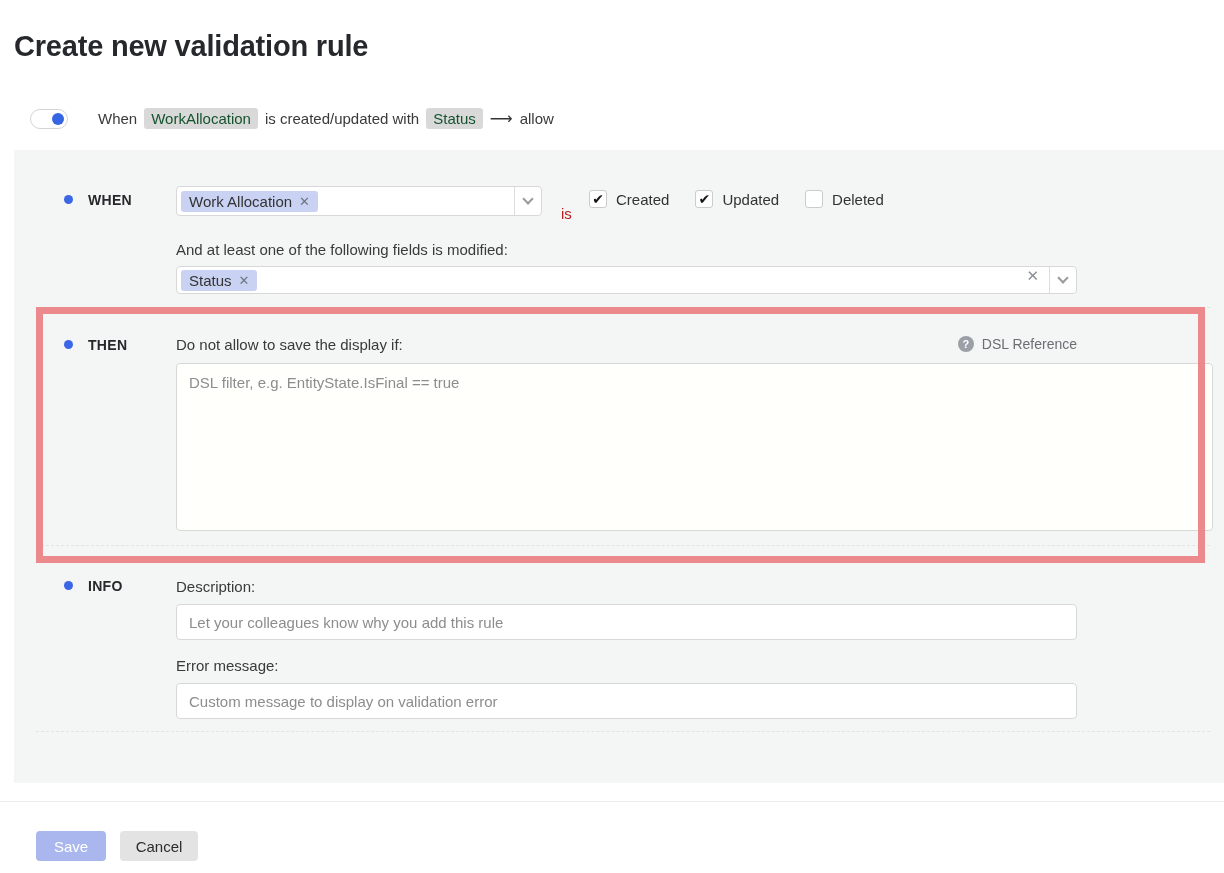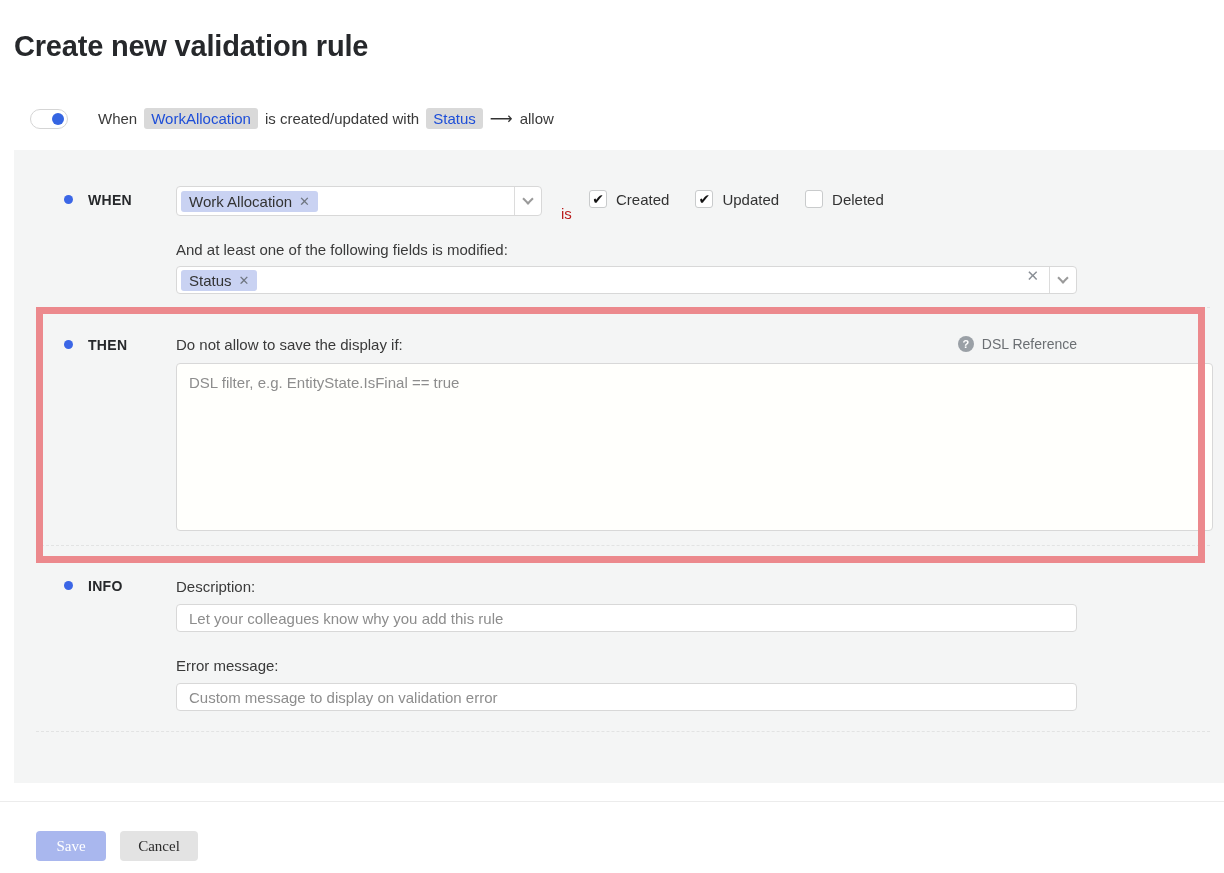--- a/index.html
+++ b/index.html
@@ -6,21 +6,21 @@
   html,body { width:1224px; height:873px; background:#fff; font-family:"Liberation Sans","DejaVu Sans",sans-serif; color:#333; }
   .stage { position:relative; width:1224px; height:873px; overflow:hidden; background:#fff; }
 
   .page-title { position:absolute; left:14px; top:30px; font-size:29px; font-weight:700; color:#26282b; letter-spacing:-0.2px; }
 
   
   .summary-row { position:absolute; left:30px; top:108px; display:flex; align-items:center; gap:12px; font-size:15px; color:#3a3a3a; }
   .toggle { position:relative; width:38px; height:20px; background:#fff; border:1px solid #d5d5d5; border-radius:10px; flex:0 0 auto; cursor:pointer; }
   .toggle .knob { position:absolute; right:3px; top:3px; width:12px; height:12px; border-radius:50%; background:#3565e2; }
   .summary-text { display:flex; align-items:center; gap:7px; margin-left:18px; }
-  .chip { background:#d9d9d9; border-radius:3px; padding:2px 7px; color:#1d4ed8; }
+  .chip { background:#d9d9d9; border-radius:3px; padding:2px 7px; color:#14532d; }
   .arrow { font-size:16px; color:#333; }
 
   
   .panel { position:absolute; left:14px; top:150px; width:1210px; height:633px; background:#f4f5f5; }
 
   .dashed-div { position:absolute; left:22px; width:1174px; border-top:1px dashed #e2e3e3; }
 
   .bullet { position:absolute; width:9px; height:9px; border-radius:50%; background:#3b66e6; }
   .sec-label { position:absolute; font-size:14px; font-weight:700; color:#26282b; letter-spacing:0.3px; }
 
@@ -41,25 +41,25 @@
   .cb.on .tick { display:block; }
 
   .red-frame { position:absolute; left:22px; top:157px; width:1169px; height:256px; border:7px solid #ec898d; pointer-events:none; z-index:5; }
 
   .dsl-ref { position:absolute; display:flex; align-items:center; gap:8px; font-size:14px; color:#6b6f73; cursor:pointer; }
   .q-icon { width:16px; height:16px; border-radius:50%; background:#9aa0a6; color:#fff; font-size:11px; font-weight:700; display:inline-flex; align-items:center; justify-content:center; }
 
   textarea.dsl { position:absolute; left:162px; top:213px; width:1037px; height:168px; background:#fffffc; border:1px solid #d8d8d8; border-radius:4px; padding:10px 12px; font-family:"Liberation Sans","DejaVu Sans",sans-serif; font-size:15px; color:#333; resize:none; outline:none; }
   textarea.dsl::placeholder { color:#8d8d8d; opacity:1; }
 
-  input.txt { position:absolute; left:162px; width:901px; height:28px; background:#fff; border:1px solid #d8d8d8; border-radius:4px; padding:11px 12px; font-family:"Liberation Sans","DejaVu Sans",sans-serif; font-size:15px; color:#8b5cf6; outline:none; }
+  input.txt { position:absolute; left:162px; width:901px; height:36px; background:#fff; border:1px solid #d8d8d8; border-radius:4px; padding:11px 12px; font-family:"Liberation Sans","DejaVu Sans",sans-serif; font-size:15px; color:#8b5cf6; outline:none; }
   input.txt::placeholder { color:#8d8d8d; opacity:1; }
 
   .footer-line { position:absolute; left:0; top:801px; width:1224px; border-top:1px solid #ececec; }
-  .btn { position:absolute; top:831px; height:30px; border:none; border-radius:4px; font-family:Liberation Serif, serif; font-size:15px; cursor:pointer; }
+  .btn { position:absolute; top:831px; height:30px; border:none; border-radius:4px; font-family:Liberation Sans, sans-serif; font-size:15px; cursor:pointer; }
   .btn-save { left:36px; width:70px; background:#a9b7ee; color:#fff; }
   .btn-cancel { left:120px; width:78px; background:#e3e3e3; color:#2c2c2c; }
 </style>
 </head>
 <body>
 
 <div class="stage">
 
   <div class="page-title">Create new validation rule</div>
 

